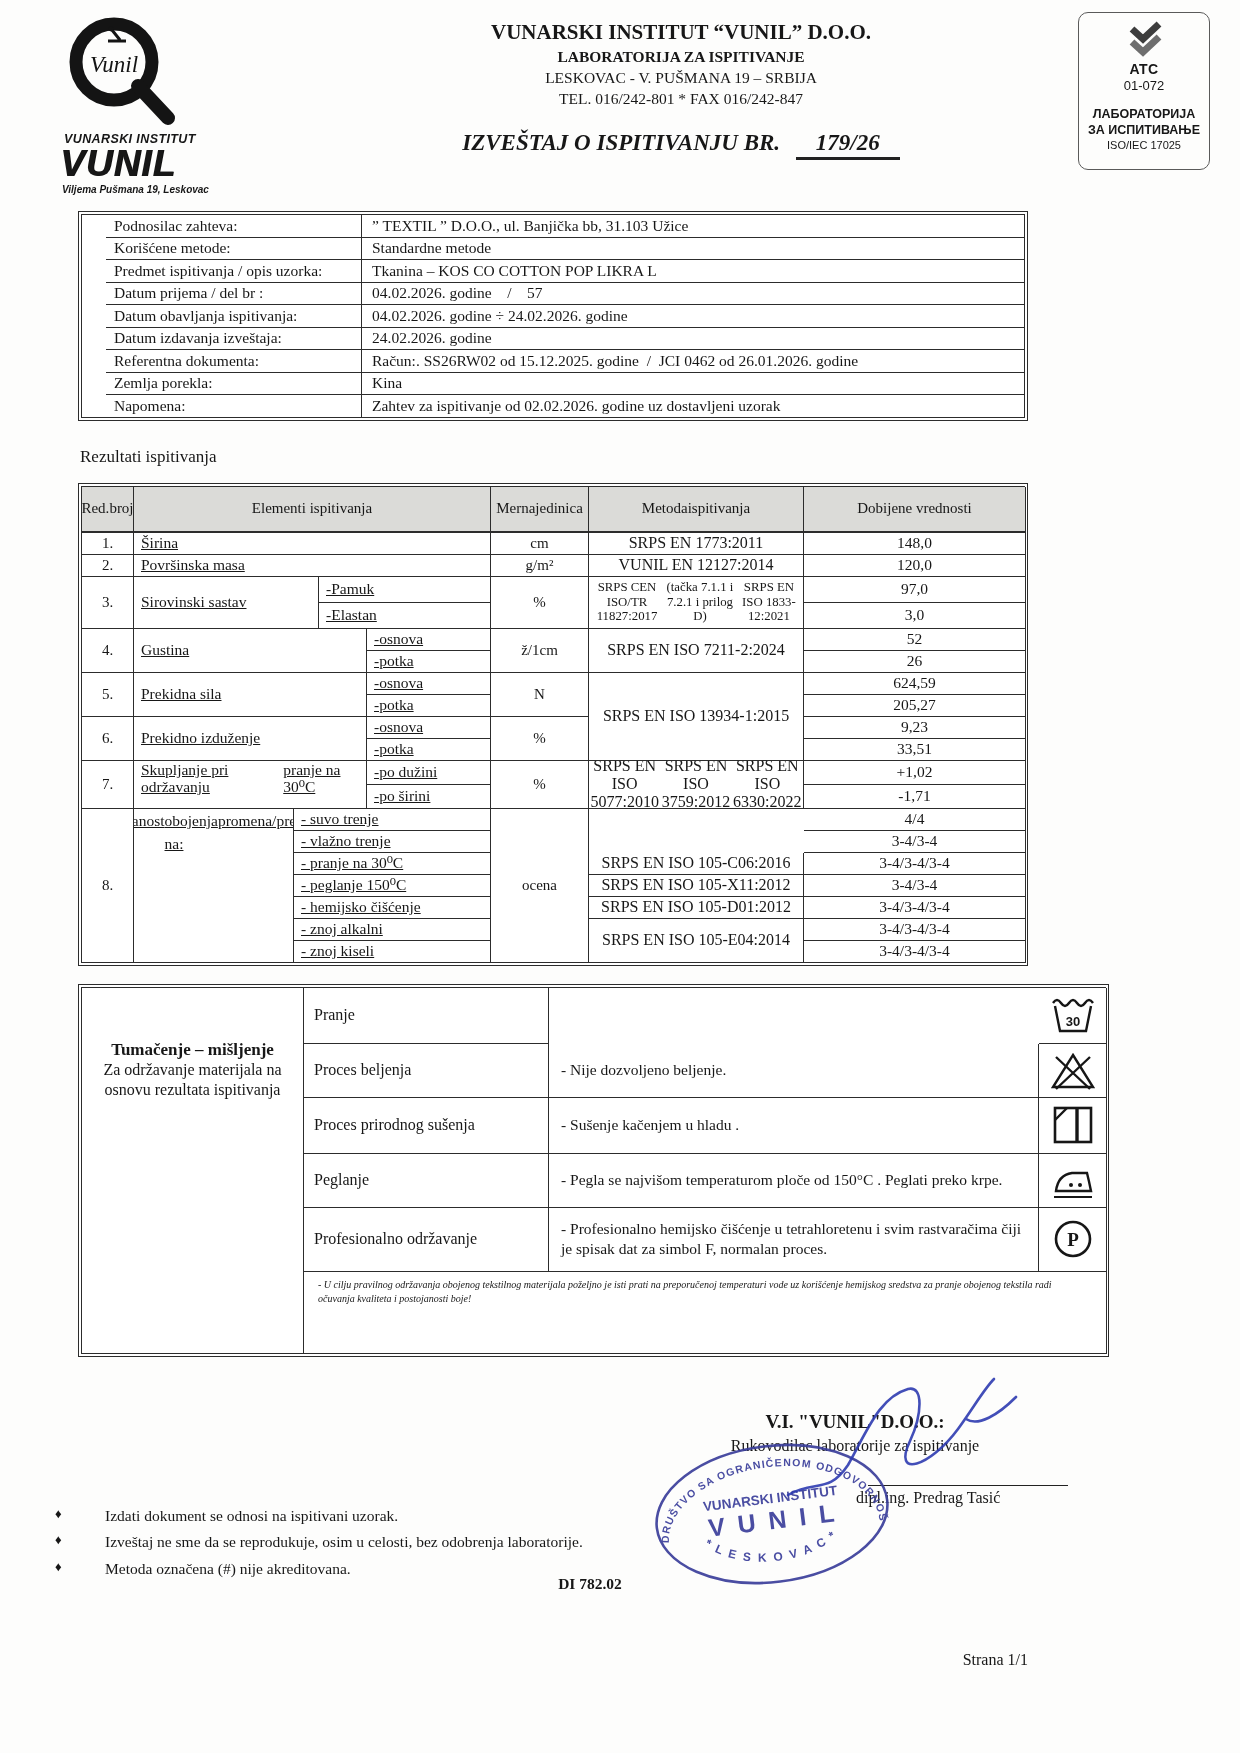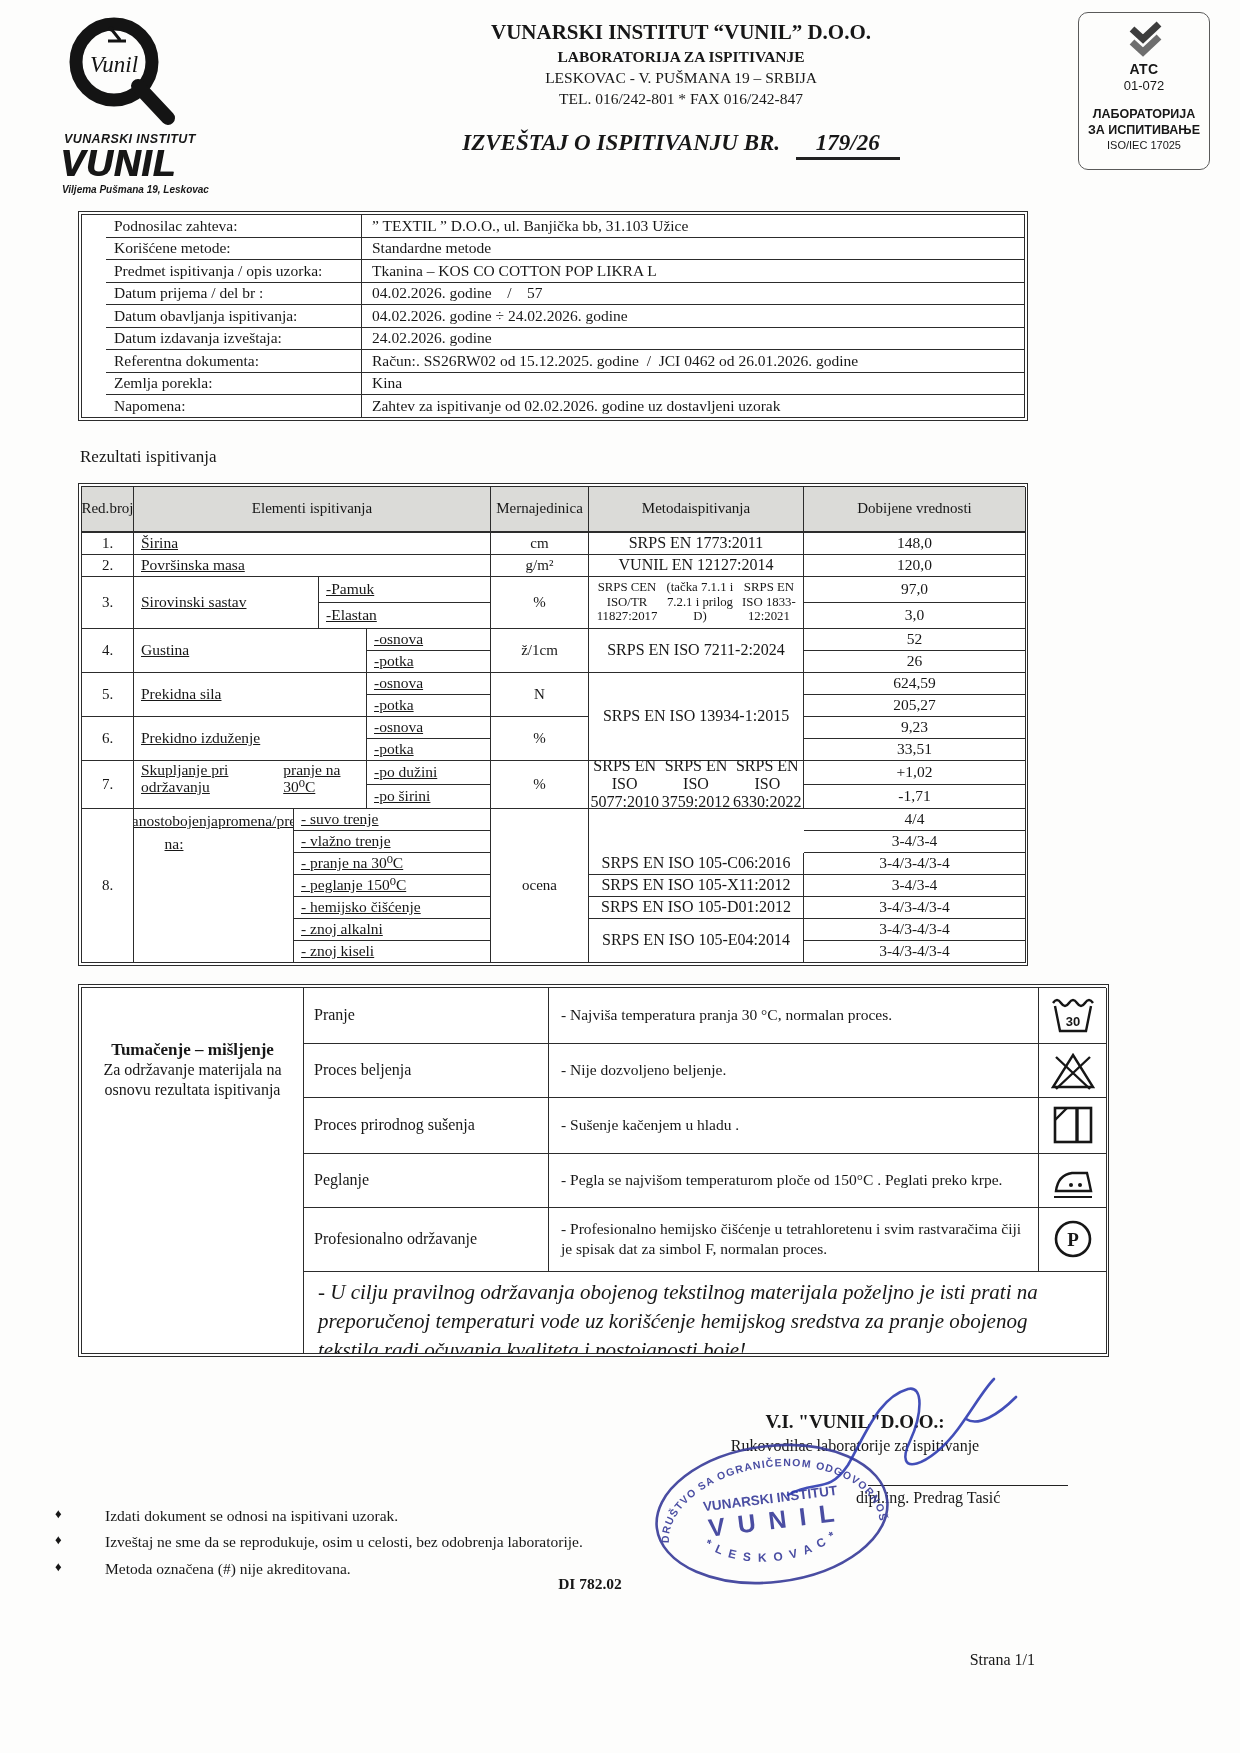--- a/index.html
+++ b/index.html
@@ -72,36 +72,36 @@
            grid-template-rows:56px 54px 56px 54px 64px 82px;
            border-top:1.2px solid #2c2c2c; border-left:1.2px solid #2c2c2c; }
   .cc { border-right:1.1px solid #2c2c2c; border-bottom:1.1px solid #2c2c2c;
         display:flex; align-items:center; box-sizing:border-box; overflow:hidden; }
   .care-left { flex-direction:column; align-items:center; justify-content:flex-start; padding-top:52px; text-align:center; }
   .care-title { font-weight:bold; font-size:17px; }
   .care-sub { font-size:16px; line-height:1.3; }
   .care-lab { padding-left:10px; font-size:16px; }
   .care-txt { padding-left:12px; font-size:15.5px; line-height:1.3; padding-right:6px; }
   .care-ico { justify-content:center; }
-  .care-note { font-style:italic; font-size:21px; line-height:1.4; padding:6px 16px 4px 14px; align-items:flex-start; }
+  .care-note { font-style:italic; font-size:10px; line-height:1.4; padding:6px 16px 4px 14px; align-items:flex-start; }
 
   
   .lower { position:relative; height:430px; margin-top:6px; }
   .sig { position:absolute; left:620px; top:48px; width:470px; text-align:center; }
   .sig .co { font-size:19px; font-weight:bold; }
   .sig .role { font-size:16px; margin-top:4px; }
   .sig .line { margin:30px 0 0 248px; width:200px; border-top:1.6px solid #222; }
   .sig .name { font-size:16px; margin:3px 0 0 236px; text-align:left; }
   .stamp { position:absolute; left:648px; top:66px; transform:rotate(-7deg); opacity:.92; }
   .squig { position:absolute; left:770px; top:4px; }
   .bullets { position:absolute; left:55px; top:142px; font-size:15.5px; }
   .brow { display:flex; margin-bottom:4px; line-height:1.45; }
   .bdia { width:50px; font-size:13px; }
   .doccode { position:absolute; left:0; top:212px; width:1180px; text-align:center; font-weight:bold; font-size:15.5px; }
-  .strana { position:absolute; right:205px; top:288px; font-size:16px; }
+  .strana { position:absolute; right:212px; top:288px; font-size:16px; }
 
   svg { display:block; }
 </style>
 </head>
 <body>
 
 <div class="page">
 
   <div class="hdr">
     <div class="logo-col">
@@ -303,21 +303,20 @@
   <div class="dbl care-wrap">
     <div class="cgrid">
       <div class="cc care-left" style="grid-area:1/1/7/2">
         <div class="care-title">Tumačenje – mišljenje</div>
         <div class="care-sub">
           <span>Za održavanje materijala na</span><br><span>osnovu rezultata ispitivanja</span>
         </div>
       </div>
 
       <div class="cc care-lab" style="grid-area:1/2/2/3">Pranje</div>
-      <div class="cc care-txt" style="grid-area:1/3/2/4">- Najviša temperatura pranja 30 °C, normalan proces.</div>
       <div class="cc care-ico" style="grid-area:1/4/2/5">
         <svg width="46" height="44" viewBox="0 0 46 44">
           <path d="M3 10 Q7 4 11 10 Q15 16 19 10 Q23 4 27 10 Q31 16 35 10 Q39 4 43 10" fill="none" stroke="#161616" stroke-width="2.4"></path>
           <path d="M5 13 L10 38 L36 38 L41 13" fill="none" stroke="#161616" stroke-width="2.4"></path>
           <text x="23" y="33" text-anchor="middle" font-size="13" font-weight="bold" fill="#161616" font-family="Liberation Sans, sans-serif">30</text>
         </svg>
       </div>
 
       <div class="cc care-lab" style="grid-area:2/2/3/3">Proces beljenja</div>
       <div class="cc care-txt" style="grid-area:2/3/3/4">- Nije dozvoljeno beljenje.</div>

